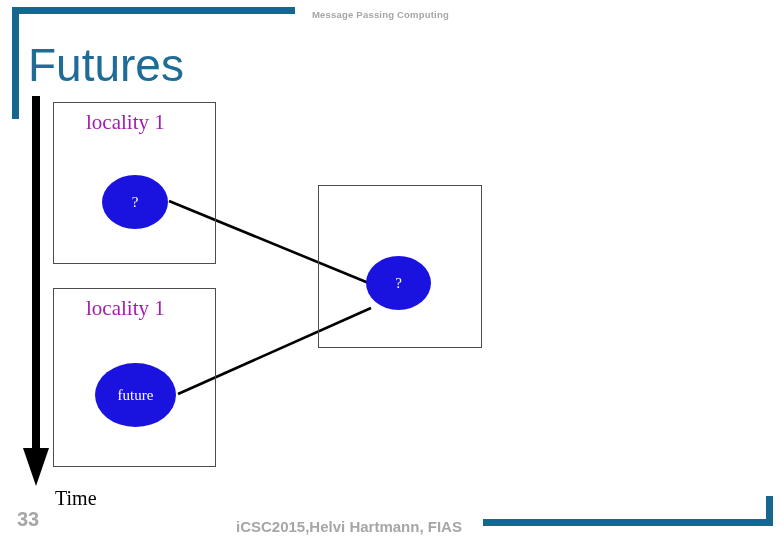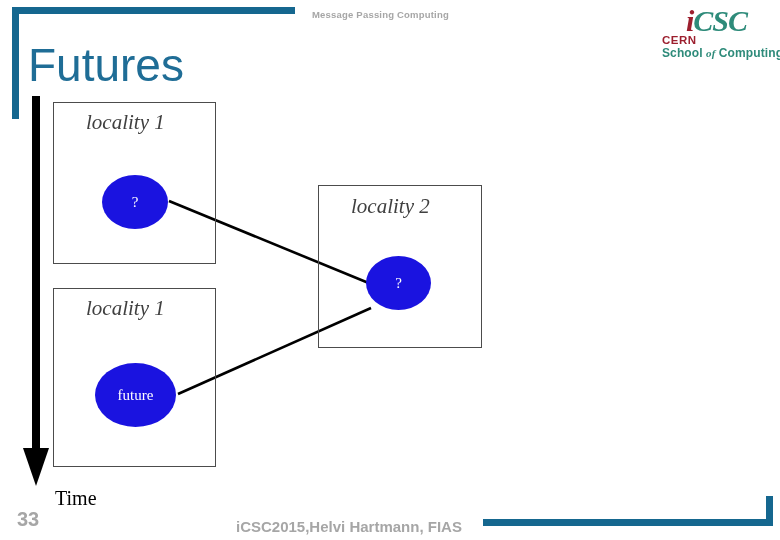--- a/index.html
+++ b/index.html
@@ -126,23 +126,22 @@
     box-sizing: border-box;
   }
   .box1 { left: 53px; top: 102px;  width: 163px; height: 162px; }
   .box2 { left: 318px; top: 185px; width: 164px; height: 163px; }
   .box3 { left: 53px; top: 288px;  width: 163px; height: 179px; }
 
   .loc-label {
     position: absolute;
     font-family: "Liberation Serif", serif;
     font-size: 21px;
-    color: #404040;
-    white-space: nowrap;
-    font-style: italic;
+    color: #a21caf;
+    white-space: nowrap;
   }
   .lbl1 { left: 86px; top: 110px; }
   .lbl2 { left: 351px; top: 194px; }
   .lbl3 { left: 86px; top: 296px; }
 
   .node {
     position: absolute;
     border-radius: 50%;
     background: #1a13e0;
     color: #ffffff;
@@ -199,43 +198,35 @@
 
 <div class="slide">
 
   <div class="deco-top-bar"></div>
   <div class="deco-left-bar"></div>
   <div class="deco-bottom-bar"></div>
   <div class="deco-bottom-right-bar"></div>
 
   <div class="header-text">Message Passing Computing</div>
 
-  <div class="logo">
-    <div class="logo-icsc">
-      <span class="logo-i">i</span><span class="logo-csc">CSC</span>
-    </div>
-    <div class="logo-cern">CERN</div>
-    <div class="logo-school"><span>School </span><span class="logo-of">of</span><span> Computing</span></div>
-  </div>
 
   <div class="slide-title">Futures</div>
 
   <div class="diagram">
 
     <svg class="conn-svg" viewBox="0 0 780 540">
       <line x1="169" y1="201" x2="371" y2="284" stroke="#000000" stroke-width="2.6"></line>
       <line x1="178" y1="394" x2="371" y2="308" stroke="#000000" stroke-width="2.6"></line>
     </svg>
 
     <div class="loc-box box1"></div>
     <div class="loc-box box2"></div>
     <div class="loc-box box3"></div>
 
     <div class="loc-label lbl1">locality 1</div>
-    <div class="loc-label lbl2">locality 2</div>
     <div class="loc-label lbl3">locality 1</div>
 
     <div class="node node-q1">?</div>
     <div class="node node-q2">?</div>
     <div class="node node-future">future</div>
 
     <svg class="time-arrow" viewBox="0 0 40 392">
       <rect x="14" y="0" width="8" height="358" fill="#000000"></rect>
       <polygon points="5,352 31,352 18,390" fill="#000000"></polygon>
     </svg>

